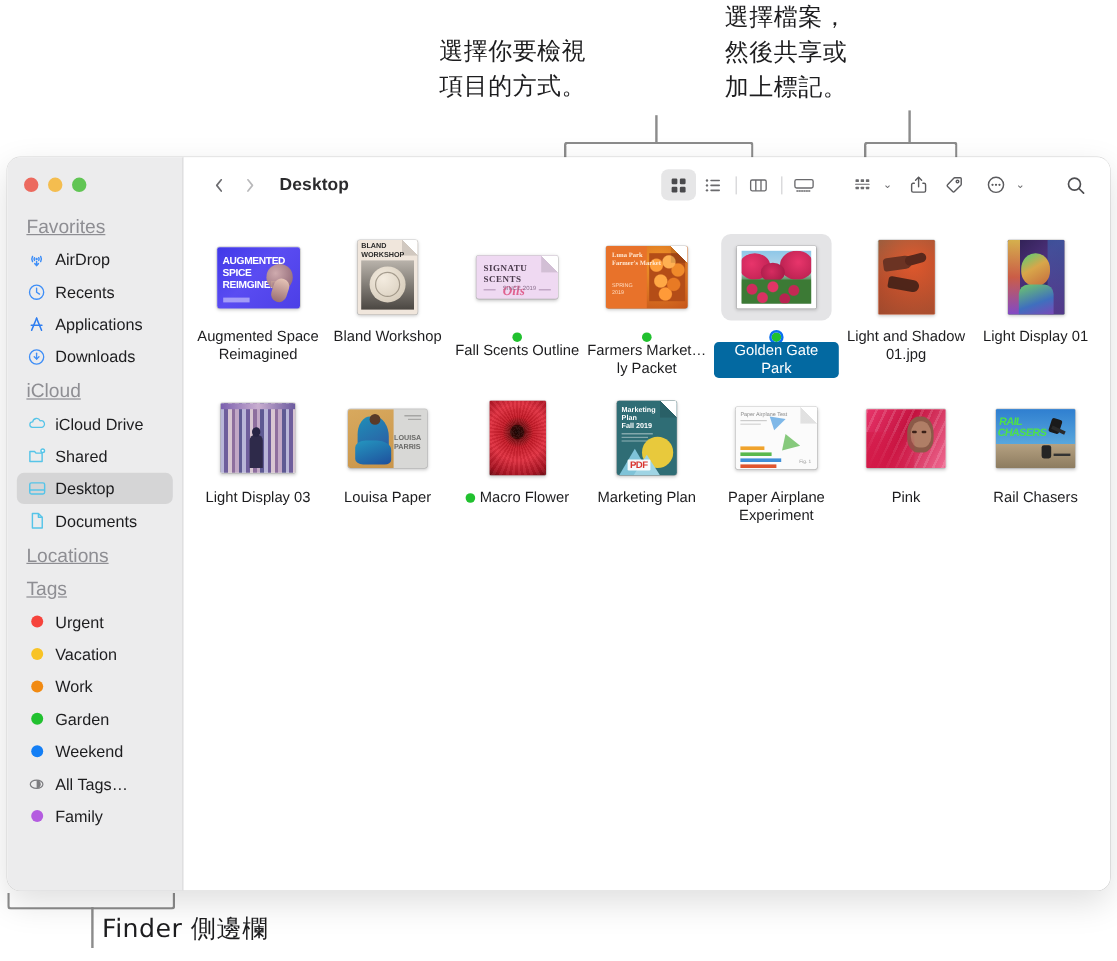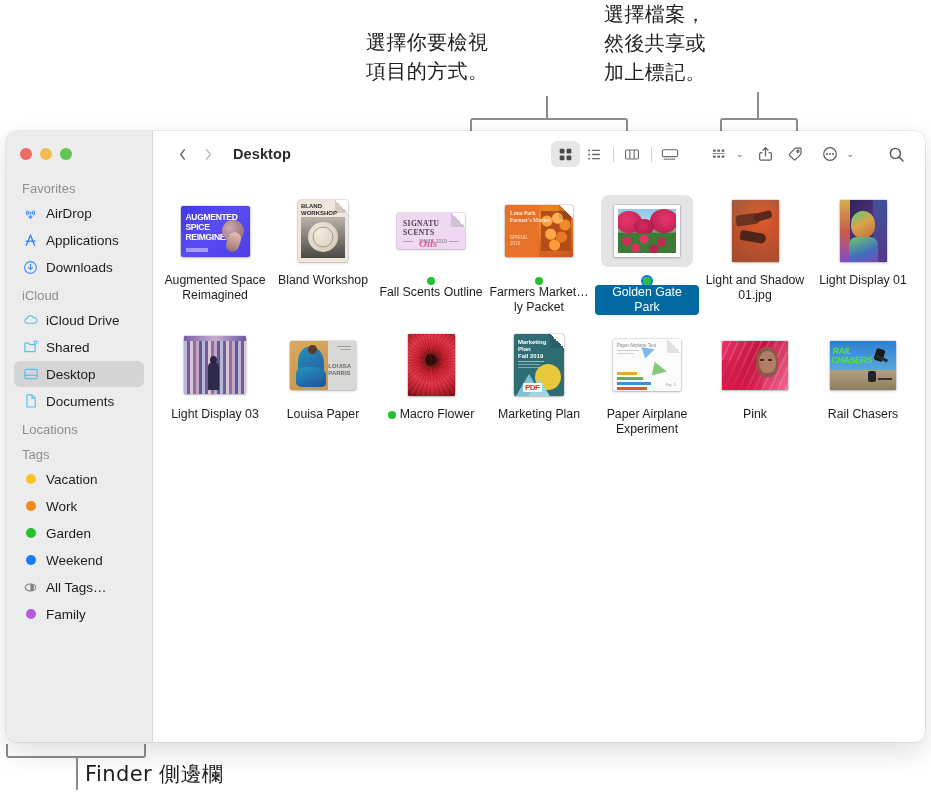--- a/index.html
+++ b/index.html
@@ -65,24 +65,25 @@
     flex: none;
     overflow: hidden;
   }
   .traffic-lights { display: flex; gap: 8px; padding: 9px 0 14px 14px; }
   .tl { width: 12px; height: 12px; border-radius: 50%; }
   .tl.red    { background: #ec6a5f; }
   .tl.yellow { background: #f4bd4f; }
   .tl.green  { background: #61c554; }
 
   .sb-section {
-    font-size: 13px;
+    font-size: 16px;
     color: #8e8e93;
     padding: 7px 0 3px 16px;
     font-weight: 400;
+    text-decoration: underline;
   }
   .sb-item {
     display: flex;
     align-items: center;
     gap: 7px;
     height: 26px;
     margin: 1px 8px;
     padding: 0 0 0 8px;
     border-radius: 6px;
     font-size: 13.5px;
@@ -235,20 +236,29 @@
             <path d="M6.1 8.5a2.3 2.3 0 0 1 0-2.4"></path>
               <path d="M9.9 8.5a2.3 2.3 0 0 0 0-2.4"></path>
             <circle cx="8" cy="7.3" r="1.05" fill="#3e8ef7" stroke="none"></circle>
             <path d="M8 9.6v3.4"></path>
               <path d="M6.4 11.4 8 13l1.6-1.6"></path>
           </svg>
         </span>
         <span>AirDrop</span>
       </div>
 
+      <div class="sb-item">
+        <span class="sb-ico">
+          <svg width="15" height="15" viewBox="0 0 16 16" fill="none" stroke="#3e8ef7" stroke-width="1.2">
+            <circle cx="8" cy="8" r="6.3"></circle>
+              <path d="M8 4.4V8l2.6 1.7" stroke-linecap="round"></path>
+          </svg>
+        </span>
+        <span>Recents</span>
+      </div>
 
       <div class="sb-item">
         <span class="sb-ico">
           <svg width="15" height="15" viewBox="0 0 16 16" fill="none" stroke="#2f7ef0" stroke-width="1.4" stroke-linecap="round" stroke-linejoin="round">
             <path d="M8 2.3 12.4 13"></path>
               <path d="M8 2.3 3.6 13"></path>
               <path d="M3.3 8.6h9.4"></path>
           </svg>
         </span>
         <span>Applications</span>
@@ -303,20 +313,26 @@
               <path d="M9 1.9v3.2h3.2"></path>
           </svg>
         </span>
         <span>Documents</span>
       </div>
 
       <div class="sb-section">Locations</div>
 
       <div class="sb-section">Tags</div>
 
+      <div class="sb-item">
+        <span class="sb-ico">
+            <i class="dot" style="background:#f6433c"></i>
+          </span>
+        <span>Urgent</span>
+      </div>
       <div class="sb-item">
         <span class="sb-ico">
             <i class="dot" style="background:#f8c325"></i>
           </span>
         <span>Vacation</span>
       </div>
       <div class="sb-item">
         <span class="sb-ico">
             <i class="dot" style="background:#f18a12"></i>
           </span>

